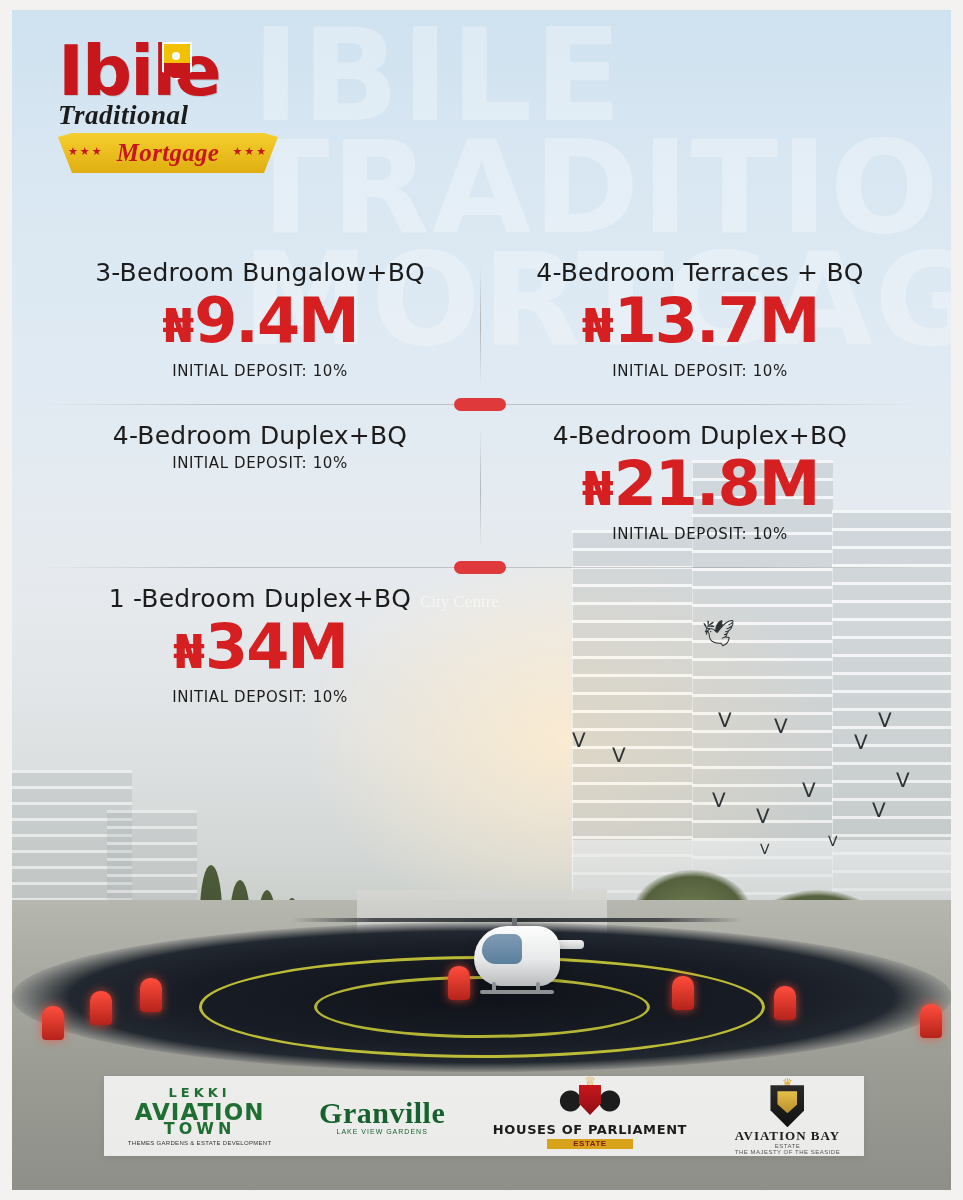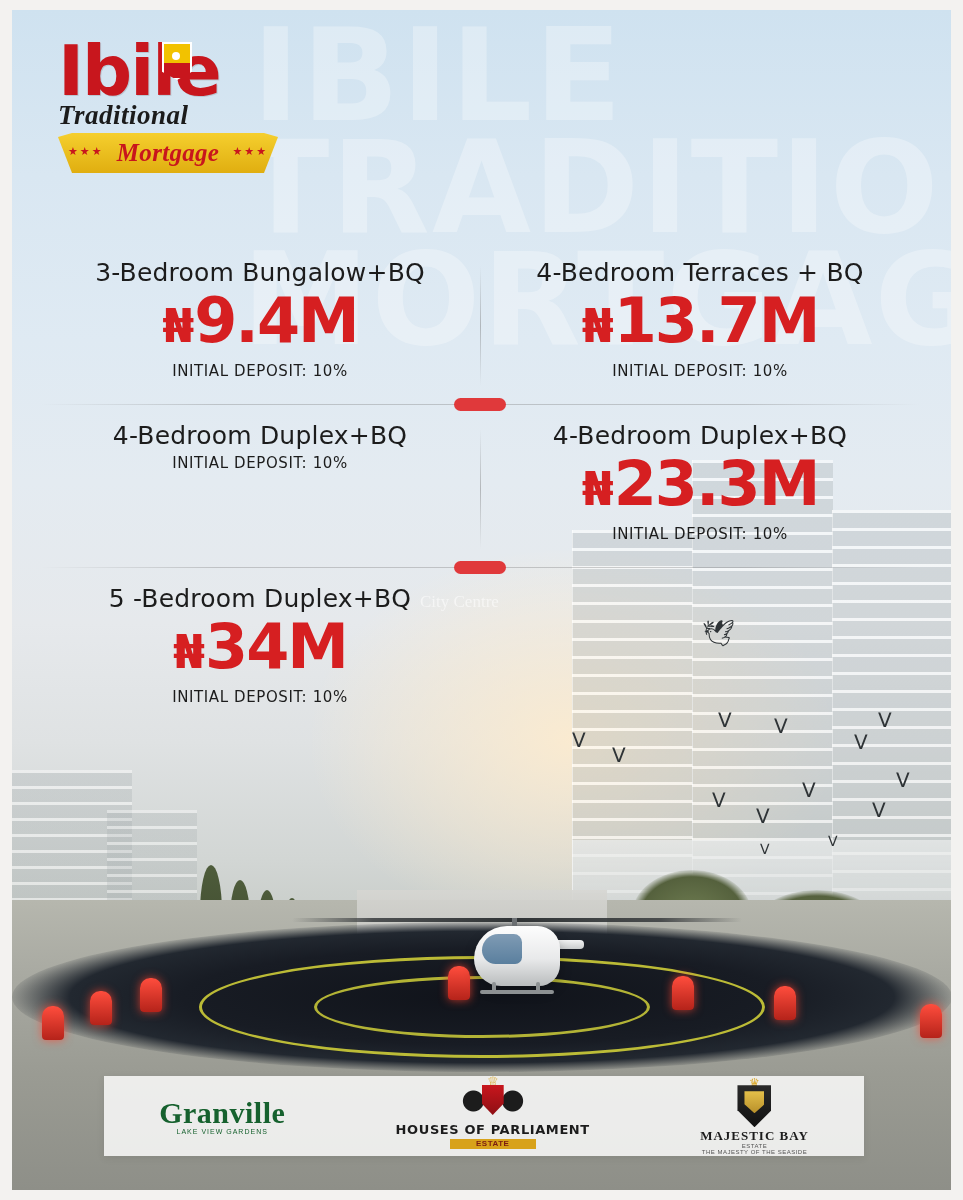--- a/index.html
+++ b/index.html
@@ -546,59 +546,65 @@
       <span class="dash"></span>
     </div>
 
     <div class="price-row">
       <div class="price-cell">
         <div class="ptitle">4-Bedroom Duplex+BQ</div>
         <div class="pdeposit"><span>INITIAL DEPOSIT:</span> <b>10%</b></div>
       </div>
       <div class="price-cell">
         <div class="ptitle">4-Bedroom Duplex+BQ</div>
-        <div class="pamount"><span class="naira">₦</span><span>23.3M</span></div>
+        <div class="pamount"><span class="naira">₦</span><span>21.8M</span></div>
         <div class="pdeposit"><span>INITIAL DEPOSIT:</span> <b>10%</b></div>
       </div>
       <div class="vline"></div>
     </div>
 
     <div class="hline">
       <span class="dash"></span>
     </div>
 
     <div class="price-row">
       <div class="price-cell single">
-        <div class="ptitle">5 -Bedroom Duplex+BQ</div>
+        <div class="ptitle">1 -Bedroom Duplex+BQ</div>
         <div class="pamount"><span class="naira">₦</span><span>34M</span></div>
         <div class="pdeposit"><span>INITIAL DEPOSIT:</span> <b>10%</b></div>
       </div>
     </div>
   </div>
 
   <div class="partners">
 
+    <div class="partner">
+      <div class="p1-top">LEKKI</div>
+      <div class="p1-main">AVIATION</div>
+      <div class="p1-bottom">TOWN</div>
+      <div class="p1-sub">THEMES GARDENS &amp; ESTATE DEVELOPMENT</div>
+    </div>
 
     <div class="partner">
       <div class="p2-main">Granville</div>
       <div class="p2-sub">LAKE VIEW GARDENS</div>
     </div>
 
     <div class="partner">
       <div class="p3-crest">
         <span class="p3-crown">♕</span>
         <span class="p3-shield"></span>
       </div>
       <div class="p3-name">HOUSES OF PARLIAMENT</div>
       <div class="p3-ribbon">ESTATE</div>
     </div>
 
     <div class="partner">
       <div class="p4-crown">♛</div>
       <div class="p4-shield"></div>
-      <div class="p4-name">MAJESTIC BAY</div>
+      <div class="p4-name">AVIATION BAY</div>
       <div class="p4-sub">ESTATE</div>
       <div class="p4-sub">THE MAJESTY OF THE SEASIDE</div>
     </div>
 
   </div>
 
 </div>
 
 </body></html>

